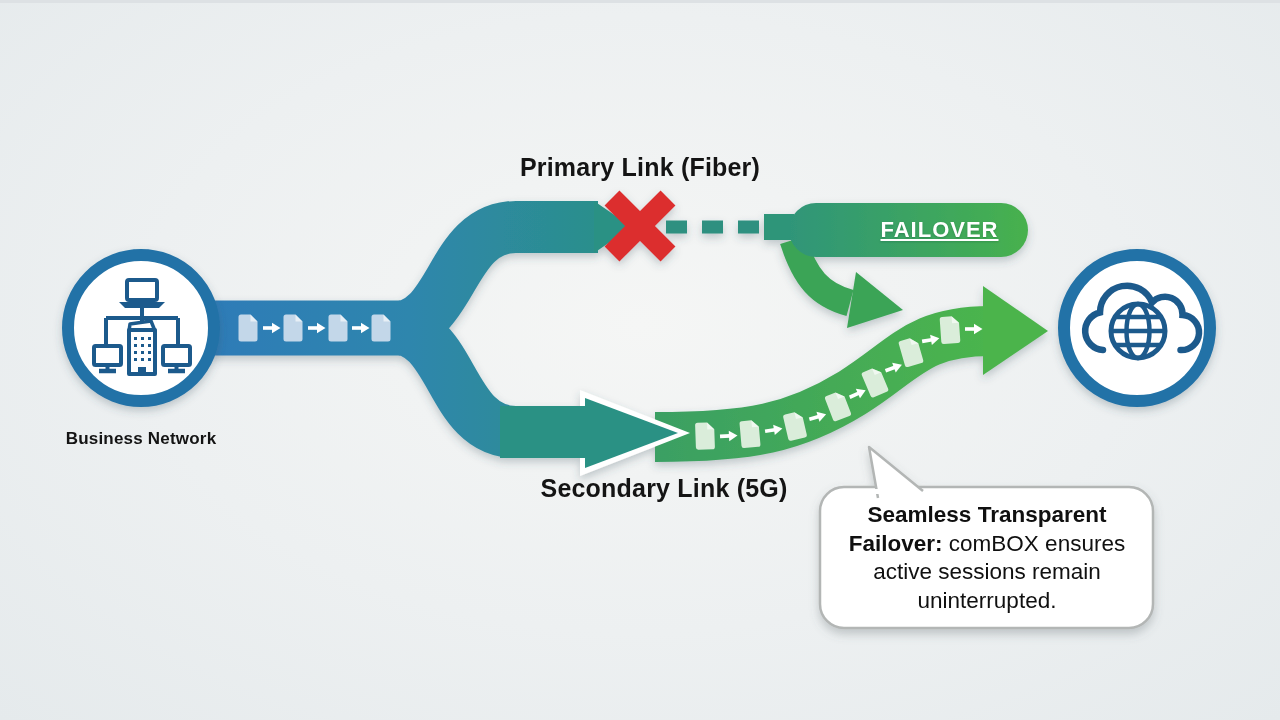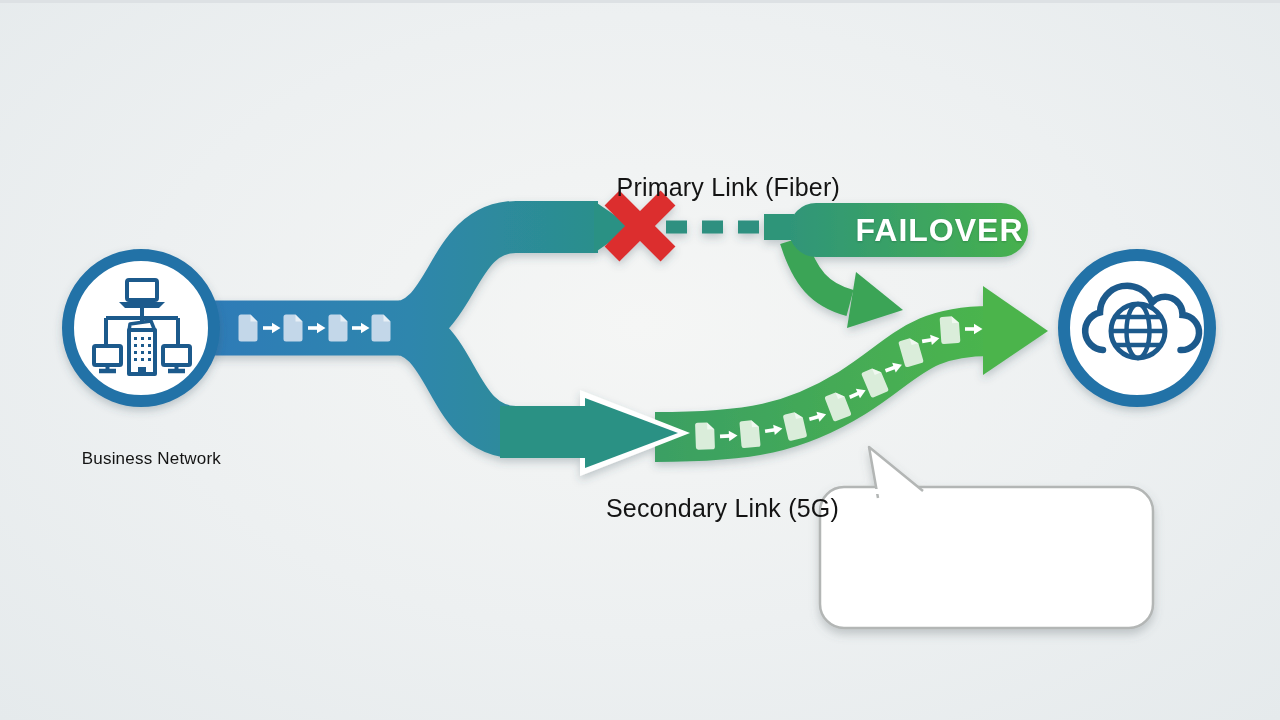--- a/index.html
+++ b/index.html
@@ -4,29 +4,30 @@
 <style>
   html,body{margin:0;padding:0;}
   #stage{
     position:relative;width:1280px;height:720px;overflow:hidden;
     background:radial-gradient(ellipse at 50% 45%, #f5f6f5 0%, #edf0f1 55%, #e5eaec 100%);
     font-family:"Liberation Sans", sans-serif;
   }
   #stage::before{content:"";position:absolute;left:0;top:0;width:1280px;height:3px;background:#dde1e4;}
   svg{position:absolute;left:0;top:0;}
   .label{
-    position:absolute;text-align:right;color:#141414;font-weight:400;
-    letter-spacing:.2px;line-height:1.2;margin-top:20px;
+    position:absolute;text-align:center;color:#141414;font-weight:700;
+    letter-spacing:.2px;line-height:1.2;
   }
   .link-label{font-size:25px;}
   .node-label{font-size:17px;line-height:29px;}
   .badge-label{
     position:absolute;display:flex;align-items:center;justify-content:center;
-    color:#ffffff;font-weight:700;font-size:32px;letter-spacing:1px;
+    color:#ffffff;font-weight:700;font-size:22px;letter-spacing:1px;
     text-shadow:0 1px 2px rgba(0,60,30,.25);
+    text-decoration:underline;
   }
   .callout-text{
     position:absolute;text-align:center;color:#101010;
     font-size:22.5px;line-height:28.5px;font-weight:400;
   }
   .callout-text .bold{font-weight:700;}
 </style>
 </head>
 <body>
 
@@ -160,21 +161,22 @@
 
     <g filter="url(#dsSoft)">
       <rect x="820" y="487" width="333" height="141" rx="24" fill="#ffffff" stroke="#b3b6b5" stroke-width="2.5"></rect>
       <path d="M878 498 L869 447 L923 491" fill="#ffffff" stroke="#b3b6b5" stroke-width="2.5" stroke-linejoin="round"></path>
       <rect x="874" y="489" width="44" height="5" fill="#ffffff" stroke="none"></rect>
     </g>
   </svg>
 
   <div class="label link-label" style="left:440px;top:152px;width:400px;">Primary Link (Fiber)</div>
 
-  <div class="label link-label" style="left:439px;top:473px;width:400px;">Secondary Link (5G)</div>
+  <div class="label link-label" style="left:464px;top:473px;width:400px;">Secondary Link (5G)</div>
 
   <div class="label node-label" style="left:61px;top:424px;width:160px;">Business Network</div>
 
 
   <div class="badge-label" style="left:851px;top:203px;width:177px;height:54px;">FAILOVER</div>
 
+  <div class="callout-text" style="left:836px;top:501px;width:302px;"><span class="bold">Seamless Transparent Failover:</span><span> comBOX ensures active sessions remain uninterrupted.</span></div>
 
 </div>
 
 </body></html>

